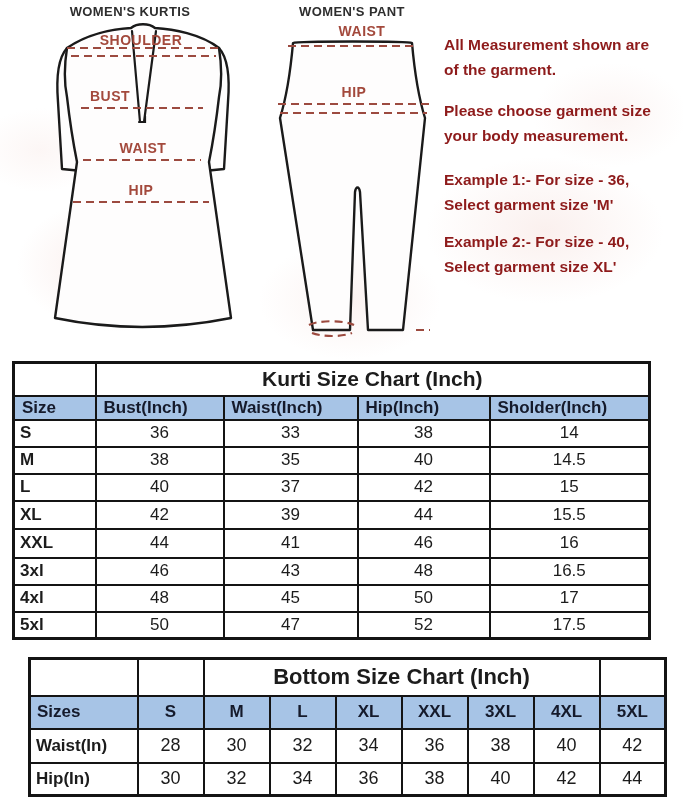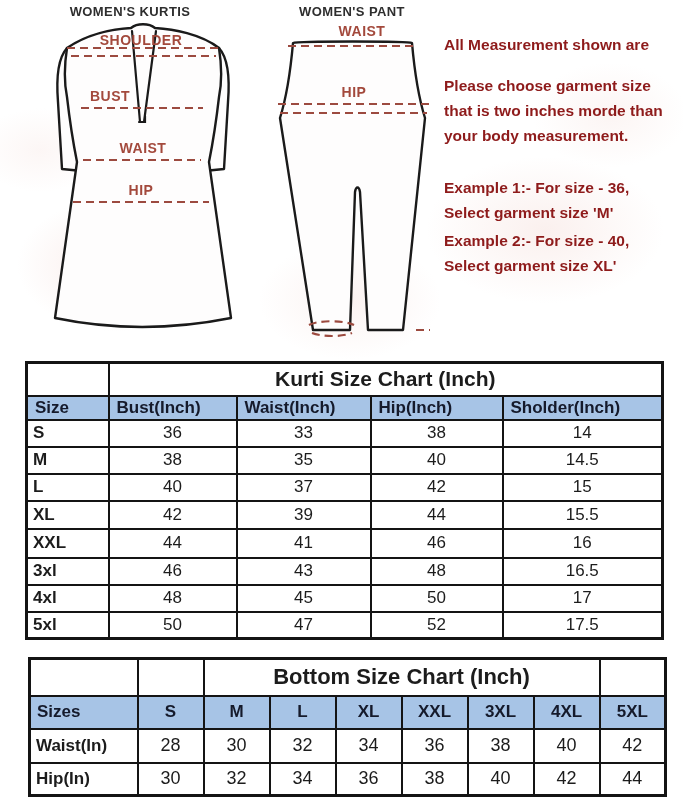--- a/index.html
+++ b/index.html
@@ -26,32 +26,32 @@
   #kurti-art{left:25px;top:22px;}
   #pant-art{left:268px;top:22px;}
 
   .garment-outline{fill:#fefdfd;stroke:#1a1a1a;stroke-width:2.4;stroke-linejoin:round;}
   .garment-line{fill:none;stroke:#1a1a1a;stroke-width:2.2;stroke-linecap:round;}
   .dash{fill:none;stroke:#9c4a3f;stroke-width:2.2;stroke-dasharray:8 5;}
   .svg-label{fill:#a3493c;font-family:"Liberation Sans",sans-serif;font-weight:bold;font-size:14px;letter-spacing:.5px;}
 
   #notes{left:444px;top:32px;width:240px;color:#8e1b1b;font-weight:bold;font-size:15.5px;}
   .note-p{margin:0 0 16px 0;line-height:25px;}
-  .note-p.gap-lg{margin-bottom:27px;}
-  .note-p.gap-sm{margin-bottom:3px;}
+  .note-p.gap-lg{margin-bottom:19px;}
+  .note-p.gap-sm{margin-bottom:12px;}
 
   table.sizetable{
     border-collapse:collapse;table-layout:fixed;background:#fff;
     border:3px solid #141414;
   }
   table.sizetable td{
     border:2px solid #141414;overflow:hidden;white-space:nowrap;
     color:#1c1c1c;
   }
-  #kurti-table{left:25px;top:361px;width:636px;border-radius:8px;}
+  #kurti-table{left:12px;top:361px;width:636px;border-radius:8px;}
   #bottom-table{left:28px;top:657px;width:636px;}
 
   td.title-cell{font-weight:bold;color:#000;text-align:center;}
   #kurti-table td.title-cell{font-size:21px;}
   #bottom-table td.title-cell{font-size:22px;}
 
   tr.header-row td{
     background:#a7c4e6;color:#151a2b;font-weight:bold;font-size:17px;
   }
   #kurti-table tr.header-row td{text-align:left;padding-left:7px;}
@@ -106,24 +106,24 @@
     <path class="dash" d="M41,303 C50,298 76,298 86,303 M44,311 C54,315 74,315 84,311"></path>
     <path class="dash" d="M148,308 L162,308"></path>
 
     <text class="svg-label" x="94" y="14" text-anchor="middle">WAIST</text>
     <text class="svg-label" x="86" y="75" text-anchor="middle">HIP</text>
   </svg>
 
   <div class="layer" id="notes">
     <div class="note-p">
       <div>All Measurement shown are</div>
+      <div>of the garment.</div>
     </div>
     <div class="note-p gap-lg">
       <div>Please choose garment size</div>
-      <div>that is two inches morde than</div>
       <div>your body measurement.</div>
     </div>
     <div class="note-p gap-sm">
       <div>Example 1:- For size - 36,</div>
       <div>Select garment size 'M'</div>
     </div>
     <div class="note-p">
       <div>Example 2:- For size - 40,</div>
       <div>Select garment size XL'</div>
     </div>

